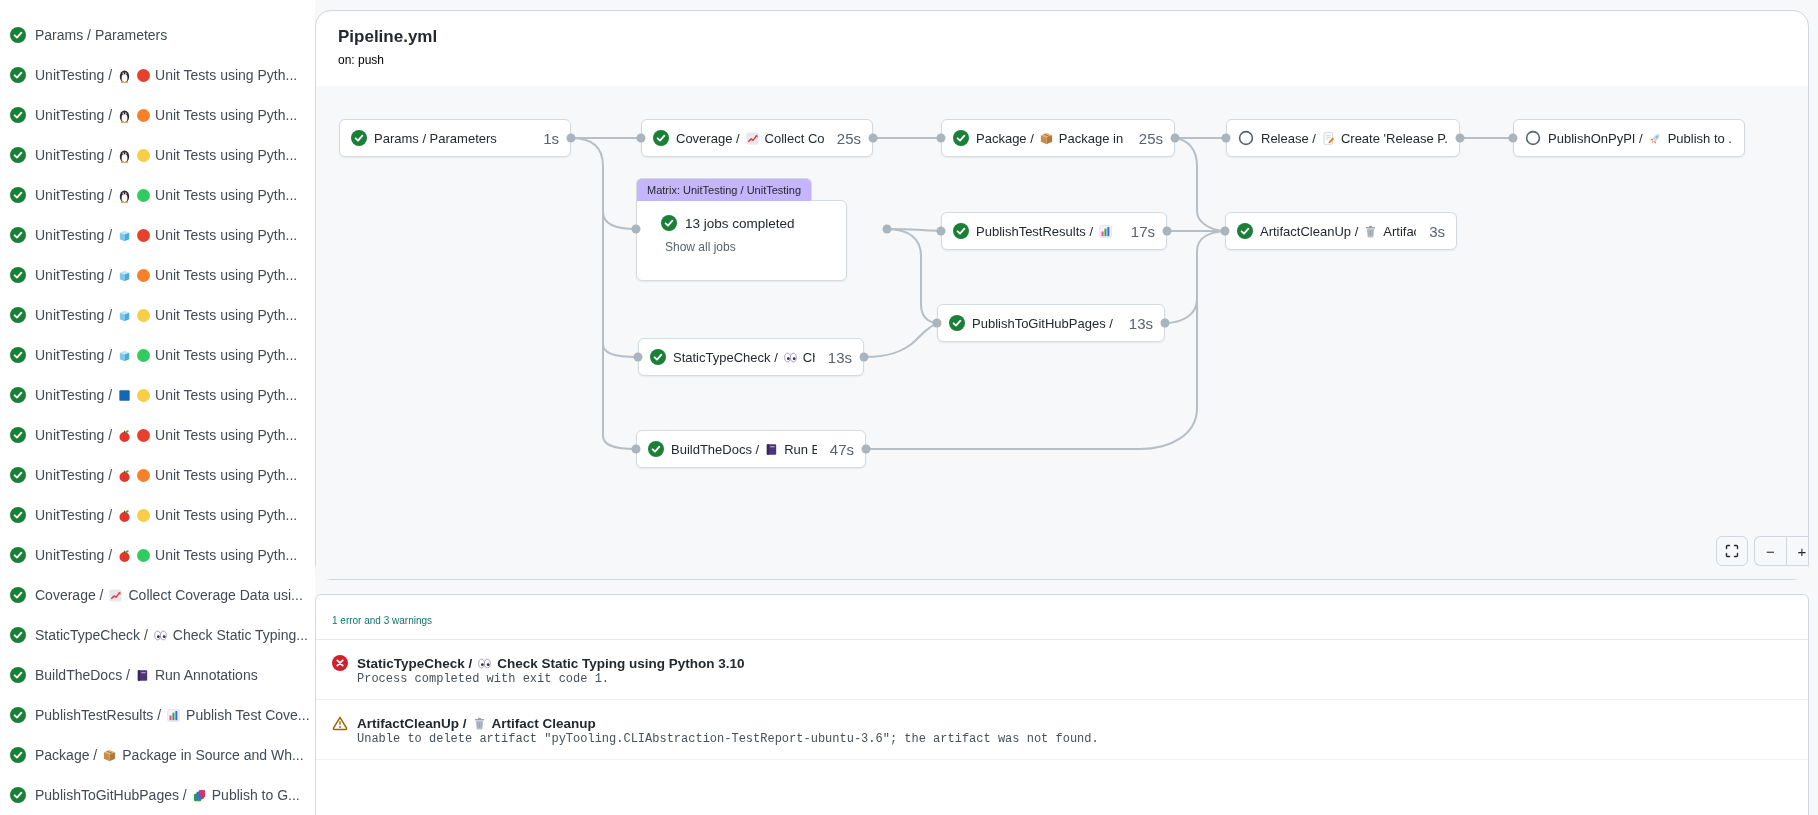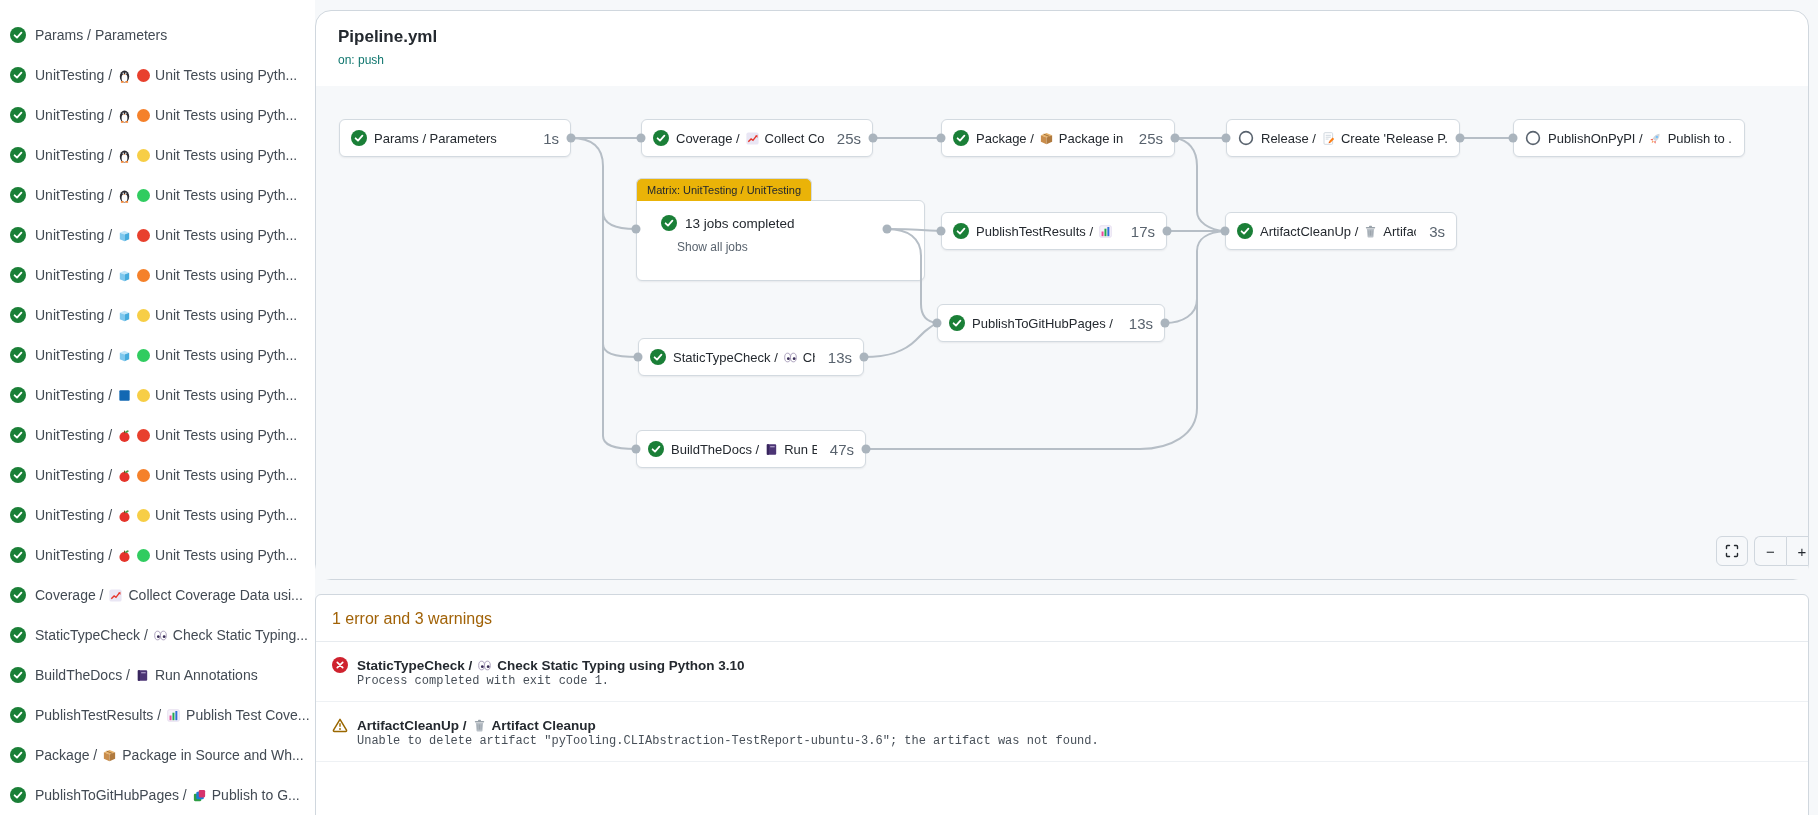--- a/index.html
+++ b/index.html
@@ -27,21 +27,21 @@
   .dot { width:13px; height:13px; border-radius:50%; flex:none; display:inline-block; }
   .dot.red{background:#e8402d}.dot.orange{background:#f5812a}
   .dot.yellow{background:#f7ce46}.dot.green{background:#31cc60}
   
   .pipeline-card {
     position:absolute; left:315px; top:10px; width:1494px; height:570px;
     background:#ffffff; border:1px solid #d0d7de; border-radius:16px;
   }
   .pipe-header { padding:16px 22px 0; }
   .pipe-header h2 { font-size:17px; font-weight:700; color:#24292f; }
-  .pipe-trigger { margin-top:6px; font-size:12px; color:#0f766e; }
+  .pipe-trigger { margin-top:6px; font-size:12px; color:#000000; }
   .graph {
     position:absolute; left:0; right:0; top:75px; bottom:0;
     background:#f6f8fa; border-radius:0 0 6px 6px; overflow:hidden;
   }
   .edges { position:absolute; left:0; top:0; z-index:5; pointer-events:none; }
   .job {
     position:absolute; z-index:2; height:38px; background:#fff;
     border:1px solid #d3dae0; border-radius:6px;
     box-shadow:0 1px 2px rgba(31,35,40,.07);
     display:flex; align-items:center; gap:7px; padding:0 11px;
@@ -57,48 +57,48 @@
   .job-pypi    {left:1197px;top:33px;  width:232px}
   .job-ptr     {left:625px; top:126px; width:226px}
   .job-acu     {left:909px; top:126px; width:232px}
   .job-ptghp   {left:621px; top:218px; width:228px}
   .job-stc     {left:322px; top:252px; width:226px}
   .job-btd     {left:320px; top:344px; width:230px}
   
   .matrix-tab {
     position:absolute; z-index:3; left:320px; top:92px; height:23px;
     padding:0 10px; line-height:22px; font-size:11px; color:#24292f;
-    background:#eab308; border:1px solid #d3dae0; border-bottom:none;
+    background:#c4b5fd; border:1px solid #d3dae0; border-bottom:none;
     border-radius:6px 6px 0 0; cursor:pointer;text-align:right;
   }
   .matrix-box {
-    position:absolute; z-index:2; left:320px; top:114px; width:289px; height:81px;
+    position:absolute; z-index:2; left:320px; top:114px; width:211px; height:81px;
     background:#fff; border:1px solid #d3dae0; border-radius:0 6px 6px 6px;
     box-shadow:0 1px 2px rgba(31,35,40,.07); padding:14px 12px 0 24px;
   }
   .matrix-sum { display:flex; align-items:center; gap:8px; font-size:13.5px; color:#24292f; }
-  .matrix-link { display:inline-block; margin:9px 0 0 16px; font-size:12px; color:#59636e; cursor:pointer; }
+  .matrix-link { display:inline-block; margin:9px 0 0 4px; font-size:12px; color:#59636e; cursor:pointer; }
   
   .ctl, .zoom-group button {
     background:#f6f8fa; border:1px solid #d0d7de; cursor:pointer;
     display:flex; align-items:center; justify-content:center; color:#24292f;
   }
   .fullscreen-btn { position:absolute; z-index:6; left:1400px; top:450px; width:32px; height:30px; border-radius:6px; }
   .zoom-group { position:absolute; z-index:6; left:1438px; top:450px; width:64px; height:30px; display:flex; }
   .zoom-group button { width:32px; height:30px; font-size:15px; font-family:inherit; }
   .zoom-group button:first-child { border-radius:6px 0 0 6px; border-right:none; }
   .zoom-group button:last-child  { border-radius:0 6px 6px 0; }
   
   .annot-card {
     position:absolute; left:315px; top:594px; width:1494px; height:260px;
     background:#fff; border:1px solid #d0d7de; border-radius:6px; overflow:hidden;
   }
   .annot-head { padding:15px 16px 13px; border-bottom:1px solid #e7ebef; }
   .annot-head h3 { font-size:16px; font-weight:700; }
-  .annot-sub { font-size:16px; color:#a16207; }
+  .annot-sub { margin-top:5px; font-size:10px; color:#0f766e; }
   .annot-item { display:flex; align-items:flex-start; gap:9px; padding:14px 16px 13px; border-bottom:1px solid #eef1f4; }
   .annot-item > .ico { margin-top:1px; }
   .annot-title { font-size:13.5px; font-weight:700; display:inline-flex; align-items:center; gap:5px; cursor:pointer; }
   .annot-msg { font-family:"Liberation Mono","DejaVu Sans Mono",monospace; font-size:12px; color:#474f58; }
 </style>
 </head>
 <body>
 
 <aside class="sidebar">
     <div class="side-row">

